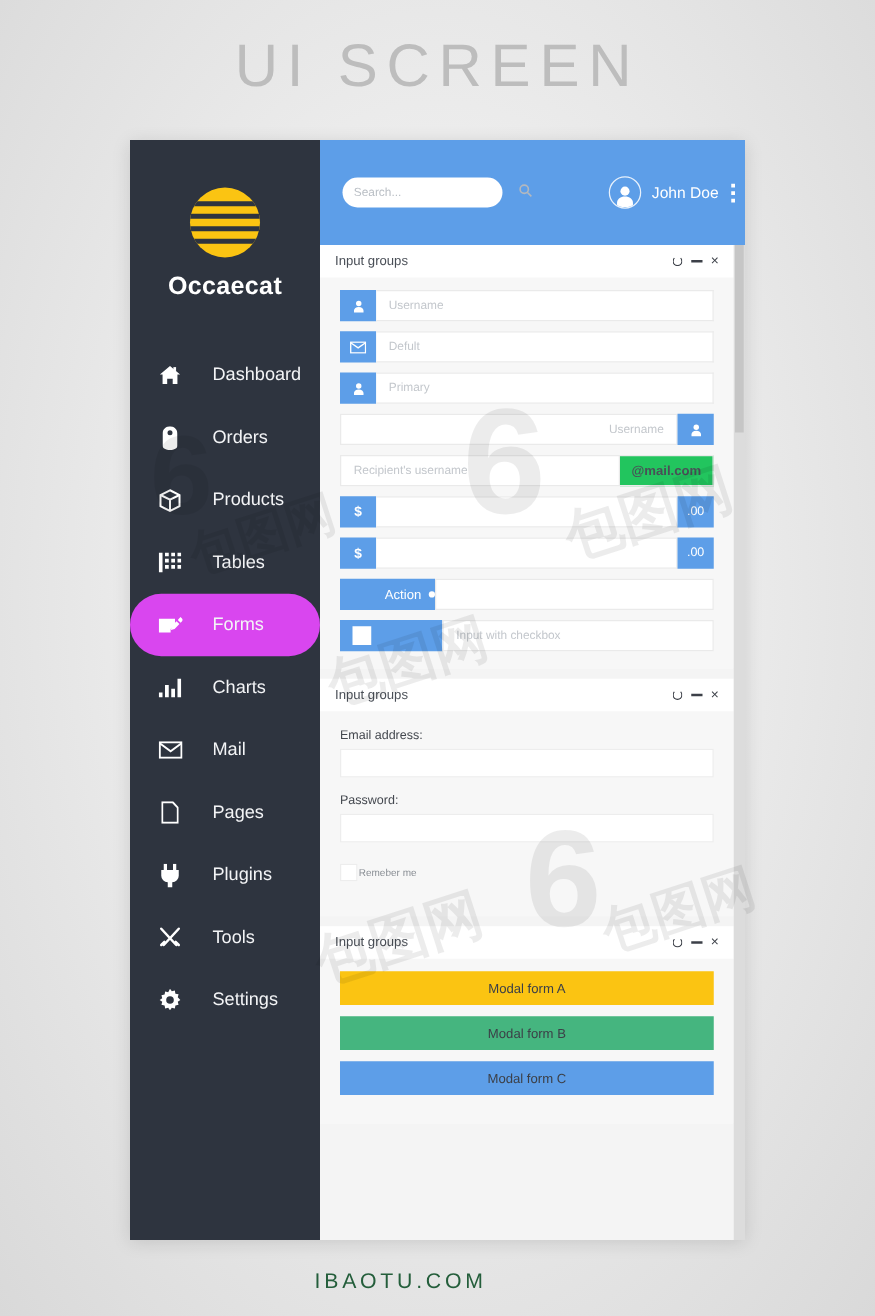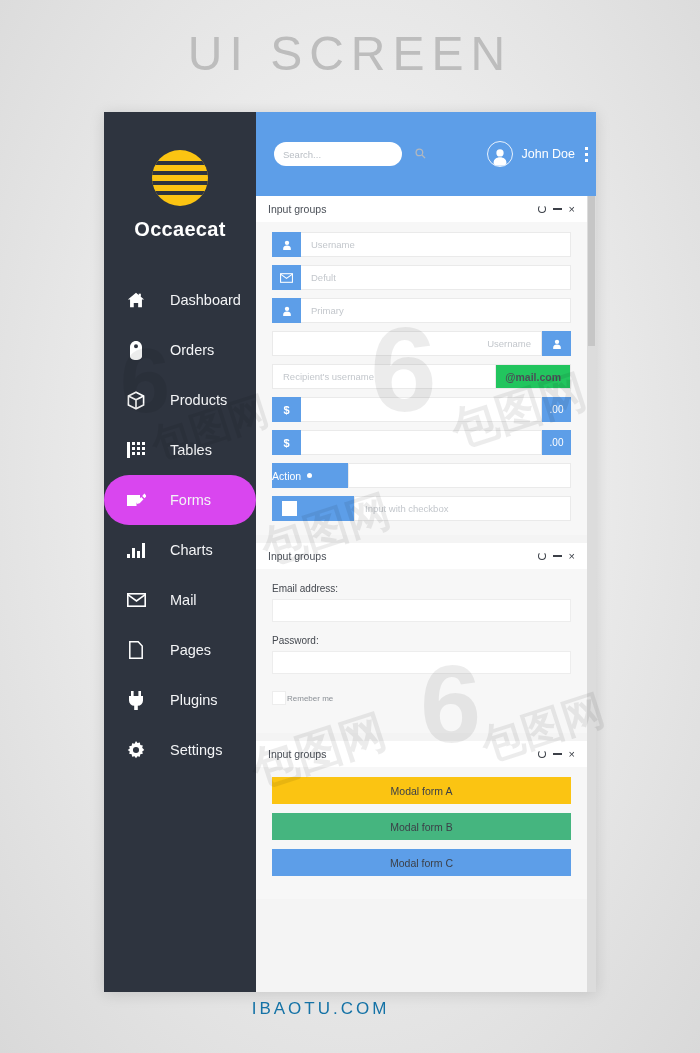--- a/index.html
+++ b/index.html
@@ -14,23 +14,23 @@
   }
 
   
   .page-title {
     position: absolute; top: 26px; left: 0; width: 700px;
     text-align: center;
     font-size: 48px; letter-spacing: 7px; font-weight: 400;
     color: #bdbdbd;
   }
   .footer-brand {
-    position: absolute; bottom: 34px; left: 0; width: 641px;
+    position: absolute; bottom: 18px; left: 0; width: 641px;
     text-align: center; font-size: 17px; letter-spacing: 3px;
-    color: #0369a1; opacity: .92;
+    color: #14532d; opacity: .92;
   }
 
   
   .frame {
     position: absolute; left: 104px; top: 112px;
     width: 492px; height: 880px;
     background: #f4f4f4;
     box-shadow: 0 2px 14px rgba(0,0,0,.13);
     display: flex; overflow: hidden;
   }
@@ -131,21 +131,21 @@
   .ig-field.ralign { justify-content: flex-end; color: #c3c7cc; }
   .ig-text-addon {
     background: #22c55e; border: 1px solid #eaeaea; border-left: 0;
     display: flex; align-items: center; padding: 0 9px;
     font-size: 10.5px; color: #4a4f57; font-weight: bold;
   }
   .ig-dollar { background: #5d9ee8; color: #fff; width: 29px; flex: 0 0 29px; display: flex; align-items: center; justify-content: center; font-size: 11px; font-weight: bold; }
   .ig-cents { background: #5d9ee8; color: #fff; width: 29px; flex: 0 0 29px; display: flex; align-items: center; justify-content: center; font-size: 10px; }
   .ig-action {
     background: #5d9ee8; color: #fff; width: 76px; flex: 0 0 76px;
-    display: flex; align-items: center; justify-content: flex-start; gap: 6px;
+    display: flex; align-items: center; justify-content: flex-end; gap: 6px;
     font-size: 10.5px; cursor: pointer;
   }
   .caret-dot { width: 5px; height: 5px; border-radius: 50%; background: #fff; }
   .ig-check {
     background: #5d9ee8; width: 82px; flex: 0 0 82px;
     display: flex; align-items: center; padding-left: 10px;
   }
   .ig-check .box { width: 15px; height: 15px; background: #fff; }
 
   
@@ -284,20 +284,29 @@
         <span class="nav-ico">
           <svg width="16" height="19" viewBox="0 0 16 19" fill="#fff">
               <rect x="3" y="0" width="2.6" height="5"></rect>
               <rect x="10.4" y="0" width="2.6" height="5"></rect>
               <path d="M1 5h14v4.5A5.2 5.2 0 019.8 14.7v4.3H6.2v-4.3A5.2 5.2 0 011 9.5V5z"></path>
             </svg>
         </span>
         <span>Plugins</span>
       </div>
 
+      <div class="nav-item">
+        <span class="nav-ico">
+          <svg width="18" height="18" viewBox="0 0 18 18" fill="none" stroke="#fff" stroke-width="2" stroke-linecap="round">
+              <path d="M2 2l12 13M16 2L4 15"></path>
+              <path d="M2 15l2.5-2.5M16 15l-2.5-2.5"></path>
+            </svg>
+        </span>
+        <span>Tools</span>
+      </div>
 
       <div class="nav-item">
         <span class="nav-ico">
           <svg width="18" height="18" viewBox="0 0 20 20" fill="#fff">
               <path d="M10 0l1.6 2.3 2.7-.7.5 2.8 2.8.5-.7 2.7L19.2 10l-2.3 1.6.7 2.7-2.8.5-.5 2.8-2.7-.7L10 19.2l-1.6-2.3-2.7.7-.5-2.8-2.8-.5.7-2.7L.8 10l2.3-1.6-.7-2.7 2.8-.5.5-2.8 2.7.7L10 0z"></path>
               <circle cx="10" cy="10" r="3.4" fill="#2e343f"></circle>
             </svg>
         </span>
         <span>Settings</span>
       </div>

